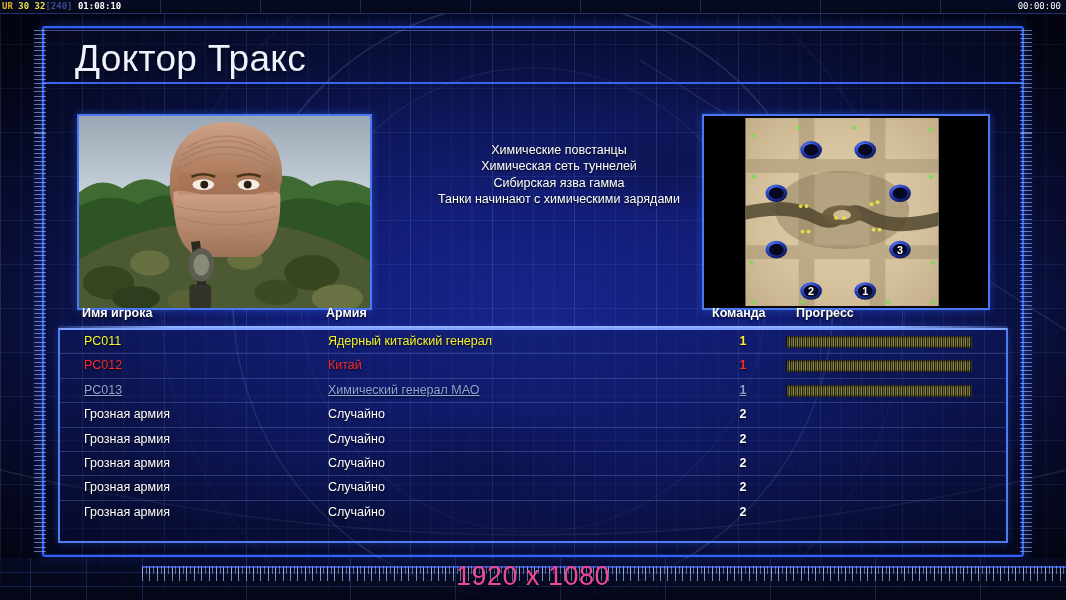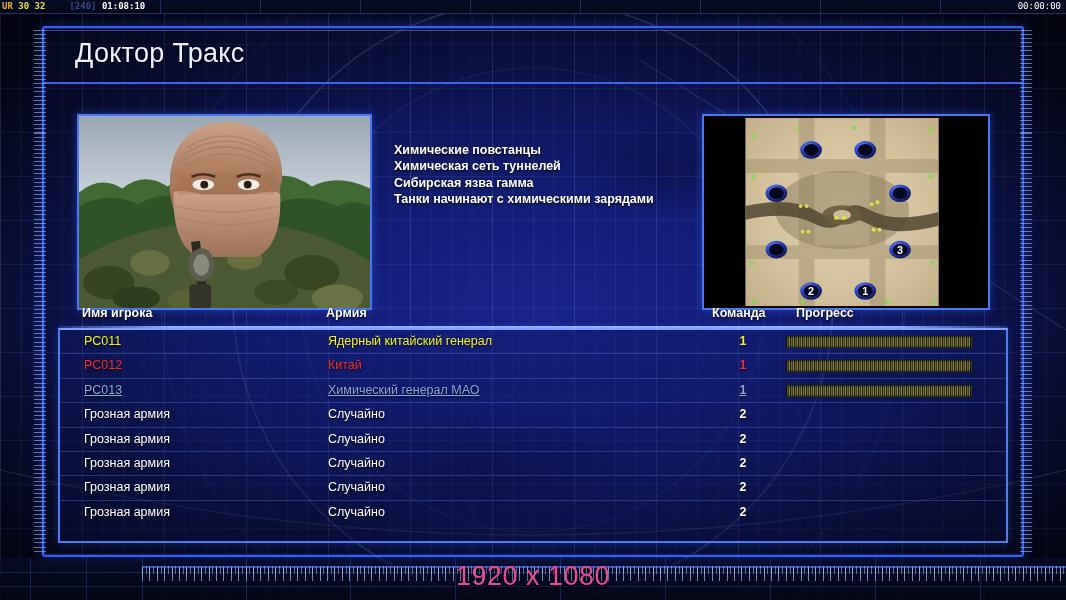--- a/index.html
+++ b/index.html
@@ -62,21 +62,21 @@
   .hud-top .gridline{
     position:absolute; top:0; bottom:0; width:1px; background:rgba(90,120,220,.30);
   }
   .stat-left{
     position:absolute; left:2px; top:1px;
     font-family:"DejaVu Sans Mono", monospace; font-size:9px; font-weight:bold;
     letter-spacing:0px; white-space:nowrap; z-index:3;
   }
   .stat-left .s-ur{ color:#e8b020; }
   .stat-left .s-b { color:#e8e040; }
-  .stat-left .s-c { color:#3a4a90;padding-left:24px; }
+  .stat-left .s-c { color:#3a4a90; }
   .stat-left .s-t { color:#ffffff; }
   .stat-right{
     position:absolute; right:5px; top:1px;
     font-family:"DejaVu Sans Mono", monospace; font-size:9px; font-weight:normal;
     color:#ffffff; z-index:3;
   }
 
   .hud-bottom{
     position:absolute; left:0; right:0; bottom:0; height:42px; z-index:35;
     background:linear-gradient(to bottom, rgba(8,14,48,.55), rgba(4,7,22,.92));
@@ -119,43 +119,44 @@
     position:absolute; left:2px; right:2px; top:2px; height:1px;
     background:rgba(120,160,255,.45);
   }
 
   .title-bar{
     position:absolute; left:0; right:0; top:0; height:56px;
     border-bottom:2px solid #3a66ee;
   }
   .title-text{
     position:absolute; left:31px; top:10px;
-    font-size:27px; font-weight:400; color:#eef2ff;
+    font-size:37px; font-weight:400; color:#eef2ff;
     text-shadow:0 1px 3px rgba(0,0,0,.85);
     letter-spacing:.3px;
   }
 
   
   .media-row{ position:absolute; left:0; right:0; top:58px; height:216px; }
 
   .portrait{
     position:absolute; left:33px; top:28px; width:295px; height:196px;
     border:2px solid #4a78f2;
     box-shadow:0 0 8px rgba(50,110,255,.45);
     overflow:hidden; background:#1a1a18;
   }
   .portrait svg{ display:block; width:100%; height:100%; }
 
   .desc{
     position:absolute; left:350px; top:56px; width:330px;
   }
   .desc-line{
-    font-size:12.5px; font-weight:bold; color:#ffffff;
+    font-size:12.5px; font-weight:normal; color:#ffffff;
     line-height:16.3px; white-space:nowrap;
     text-shadow:0 1px 2px rgba(0,0,0,.9);
+    text-align:center;
   }
 
   .mapbox{
     position:absolute; right:32px; top:28px; width:288px; height:196px;
     border:2px solid #4a78f2;
     box-shadow:0 0 8px rgba(50,110,255,.45);
     background:#000; overflow:hidden;
   }
   .mapbox svg{ display:block; width:100%; height:100%; }
 

